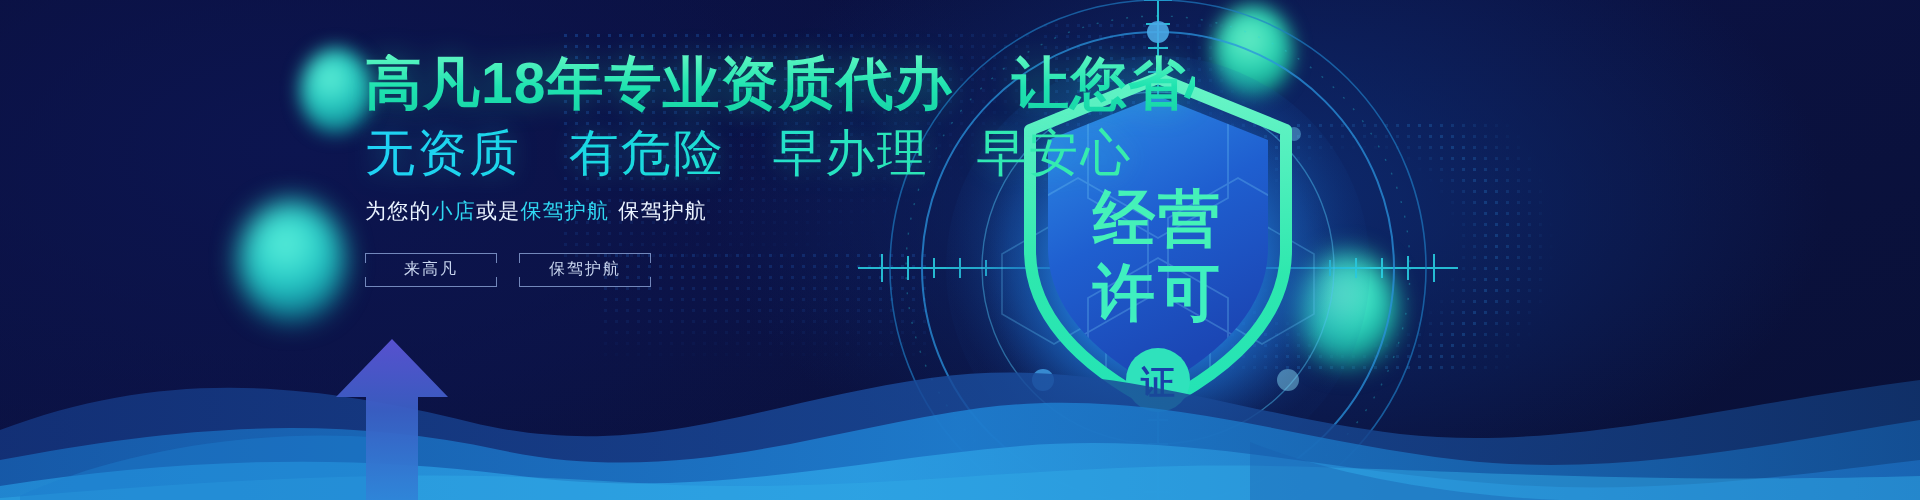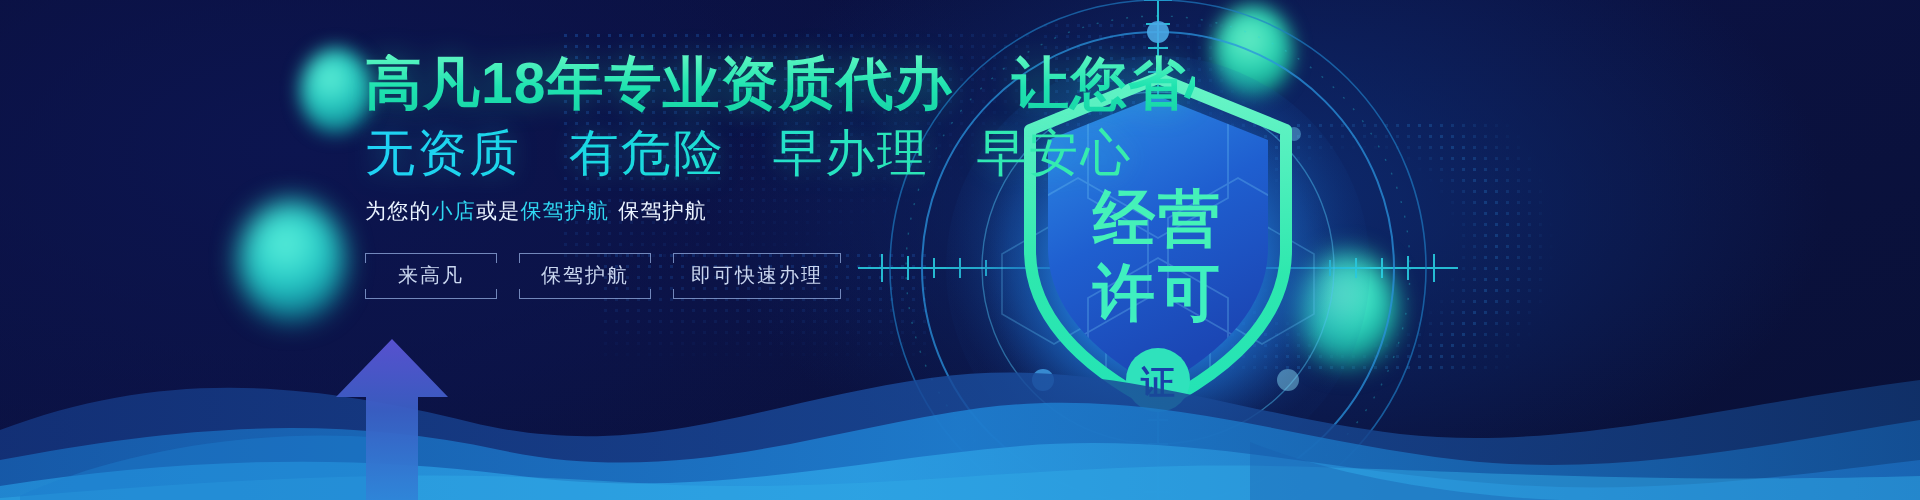--- a/index.html
+++ b/index.html
@@ -74,23 +74,23 @@
     white-space:nowrap;
   }
   .h2 .sp{display:inline-block;width:16px;}
 
   .sub{margin-top:17px;font-size:21px;color:#eaf3ff;letter-spacing:1.2px;white-space:nowrap;}
   .sub .hi{color:#2fd7f2;}
   .sub .sp{display:inline-block;width:9px;}
 
   .tags{margin-top:28px;display:flex;gap:22px;}
   .tag{
-    position:relative;height:46px;min-width:96px;padding:0 18px;
+    position:relative;height:34px;min-width:96px;padding:0 18px;
     display:flex;align-items:center;justify-content:center;
-    font-size:20px;color:#c9d6ef;letter-spacing:2px;white-space:nowrap;
+    font-size:16px;color:#c9d6ef;letter-spacing:2px;white-space:nowrap;
   }
   .tag::before,.tag::after{
     content:"";position:absolute;left:0;right:0;height:9px;
     border-left:1px solid rgba(150,175,225,.75);
     border-right:1px solid rgba(150,175,225,.75);
   }
   .tag::before{top:0;border-top:1px solid rgba(150,175,225,.75);}
   .tag::after{bottom:0;border-bottom:1px solid rgba(150,175,225,.75);}
 </style>
 </head>
@@ -258,19 +258,16 @@
       <span>为您的</span><span class="hi">小店</span><span>或是</span><span class="hi">保驾护航</span><span class="sp"></span><span>保驾护航</span>
     </div>
 
     <div class="tags">
       <div class="tag">
         <span>来高凡</span>
       </div>
       <div class="tag">
         <span>保驾护航</span>
       </div>
-      <div class="tag">
-        <span>即可快速办理</span>
-      </div>
     </div>
 
   </div>
 </div>
 
 </body></html>

